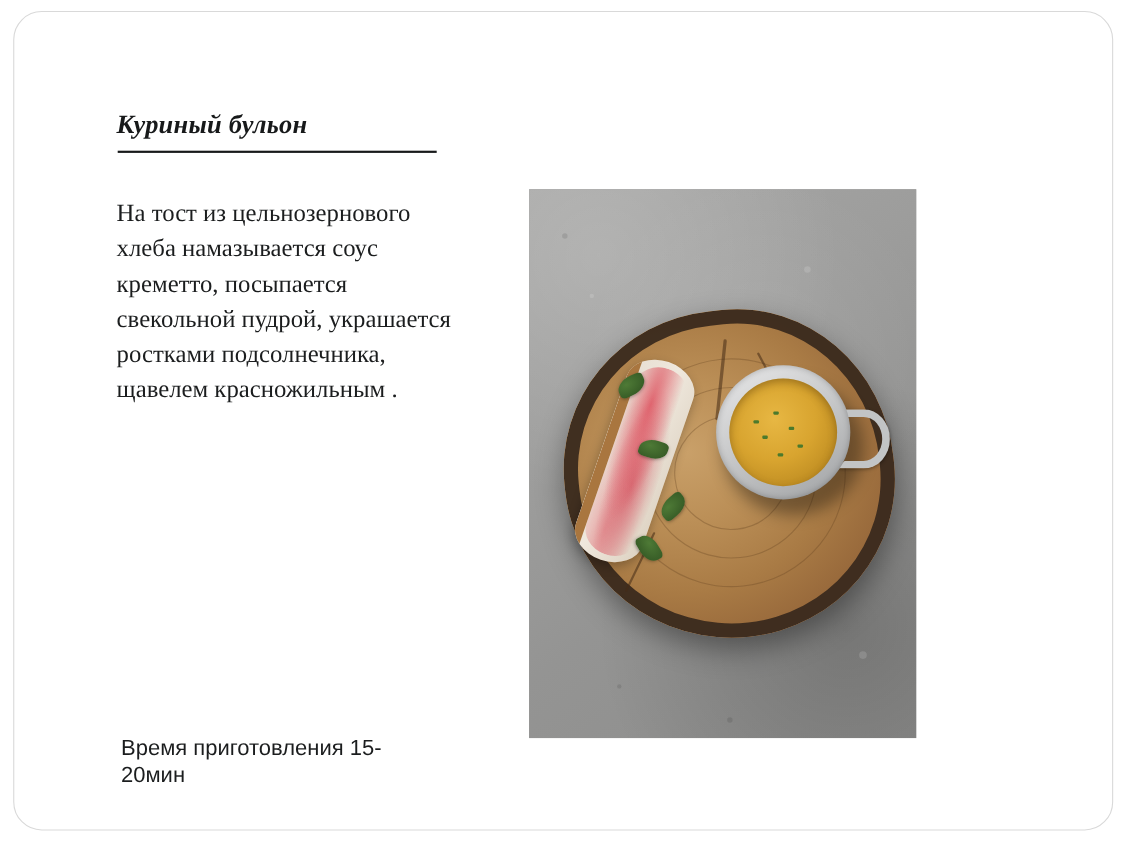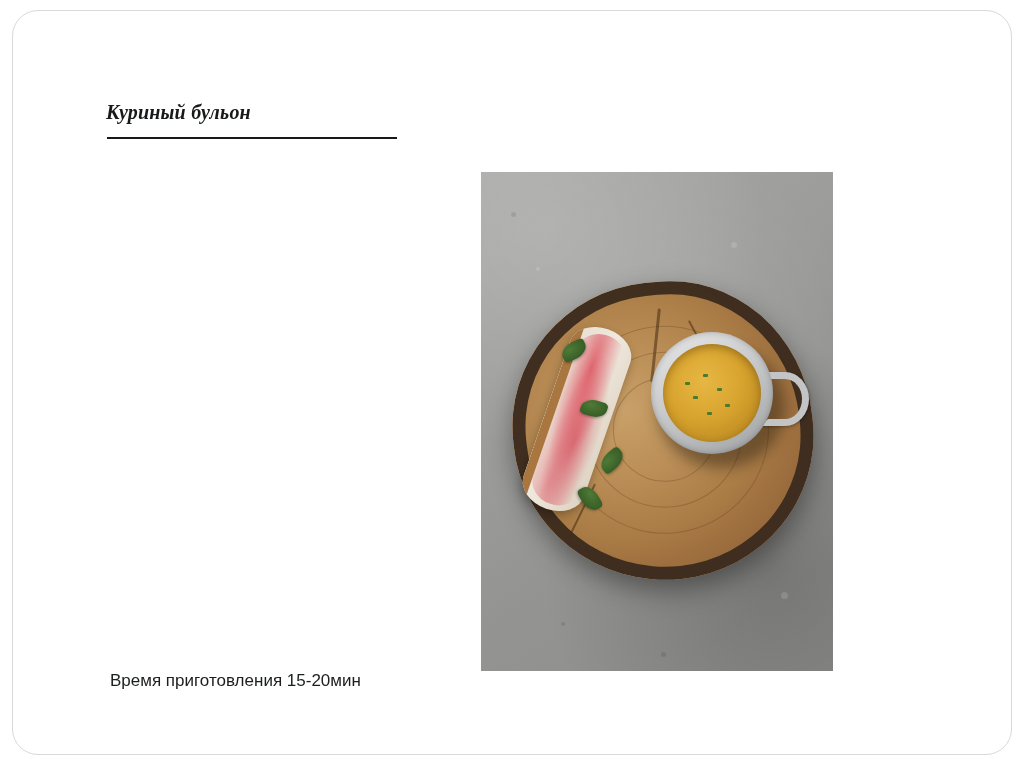--- a/index.html
+++ b/index.html
@@ -29,21 +29,21 @@
     box-sizing: border-box;
     background: #ffffff;
   }
   .title {
     position: absolute;
     left: 106px;
     top: 101px;
     font-family: "Liberation Serif", serif;
     font-style: italic;
     font-weight: bold;
-    font-size: 20px;
+    font-size: 24px;
     color: #17191a;
     letter-spacing: 0.2px;
     white-space: nowrap;
   }
   .title-underline {
     position: absolute;
     left: 107px;
     top: 137px;
     width: 290px;
     height: 2px;
@@ -62,21 +62,21 @@
     color: #1b1d1e;
     margin: 0 0 14px 0;
     text-align: left;
   }
   .note {
     position: absolute;
     left: 110px;
     top: 668px;
     width: 270px;
     font-family: "Liberation Sans", sans-serif;
-    font-size: 17px;
+    font-size: 20px;
     line-height: 25px;
     color: #1b1d1e;
   }
   
   .photo {
     position: absolute;
     left: 481px;
     top: 172px;
     width: 352px;
     height: 499px;
@@ -224,20 +224,21 @@
 <body>
 
 <div class="slide">
 
   <div class="slide-frame"></div>
 
   <div class="title">Куриный бульон</div>
   <div class="title-underline"></div>
 
   <div class="body-col">
+    <p class="para">На тост из цельнозернового хлеба намазывается соус креметто, посыпается свекольной пудрой, украшается ростками подсолнечника, щавелем красножильным .</p>
   </div>
 
   <div class="note"> Время приготовления 15-20мин</div>
 
   <div class="photo">
     <div class="concrete"></div>
 
     <div class="speck" style="left:30px;top:40px;width:5px;height:5px;"></div>
     <div class="speck light" style="left:250px;top:70px;width:6px;height:6px;"></div>
     <div class="speck" style="left:80px;top:450px;width:4px;height:4px;"></div>

